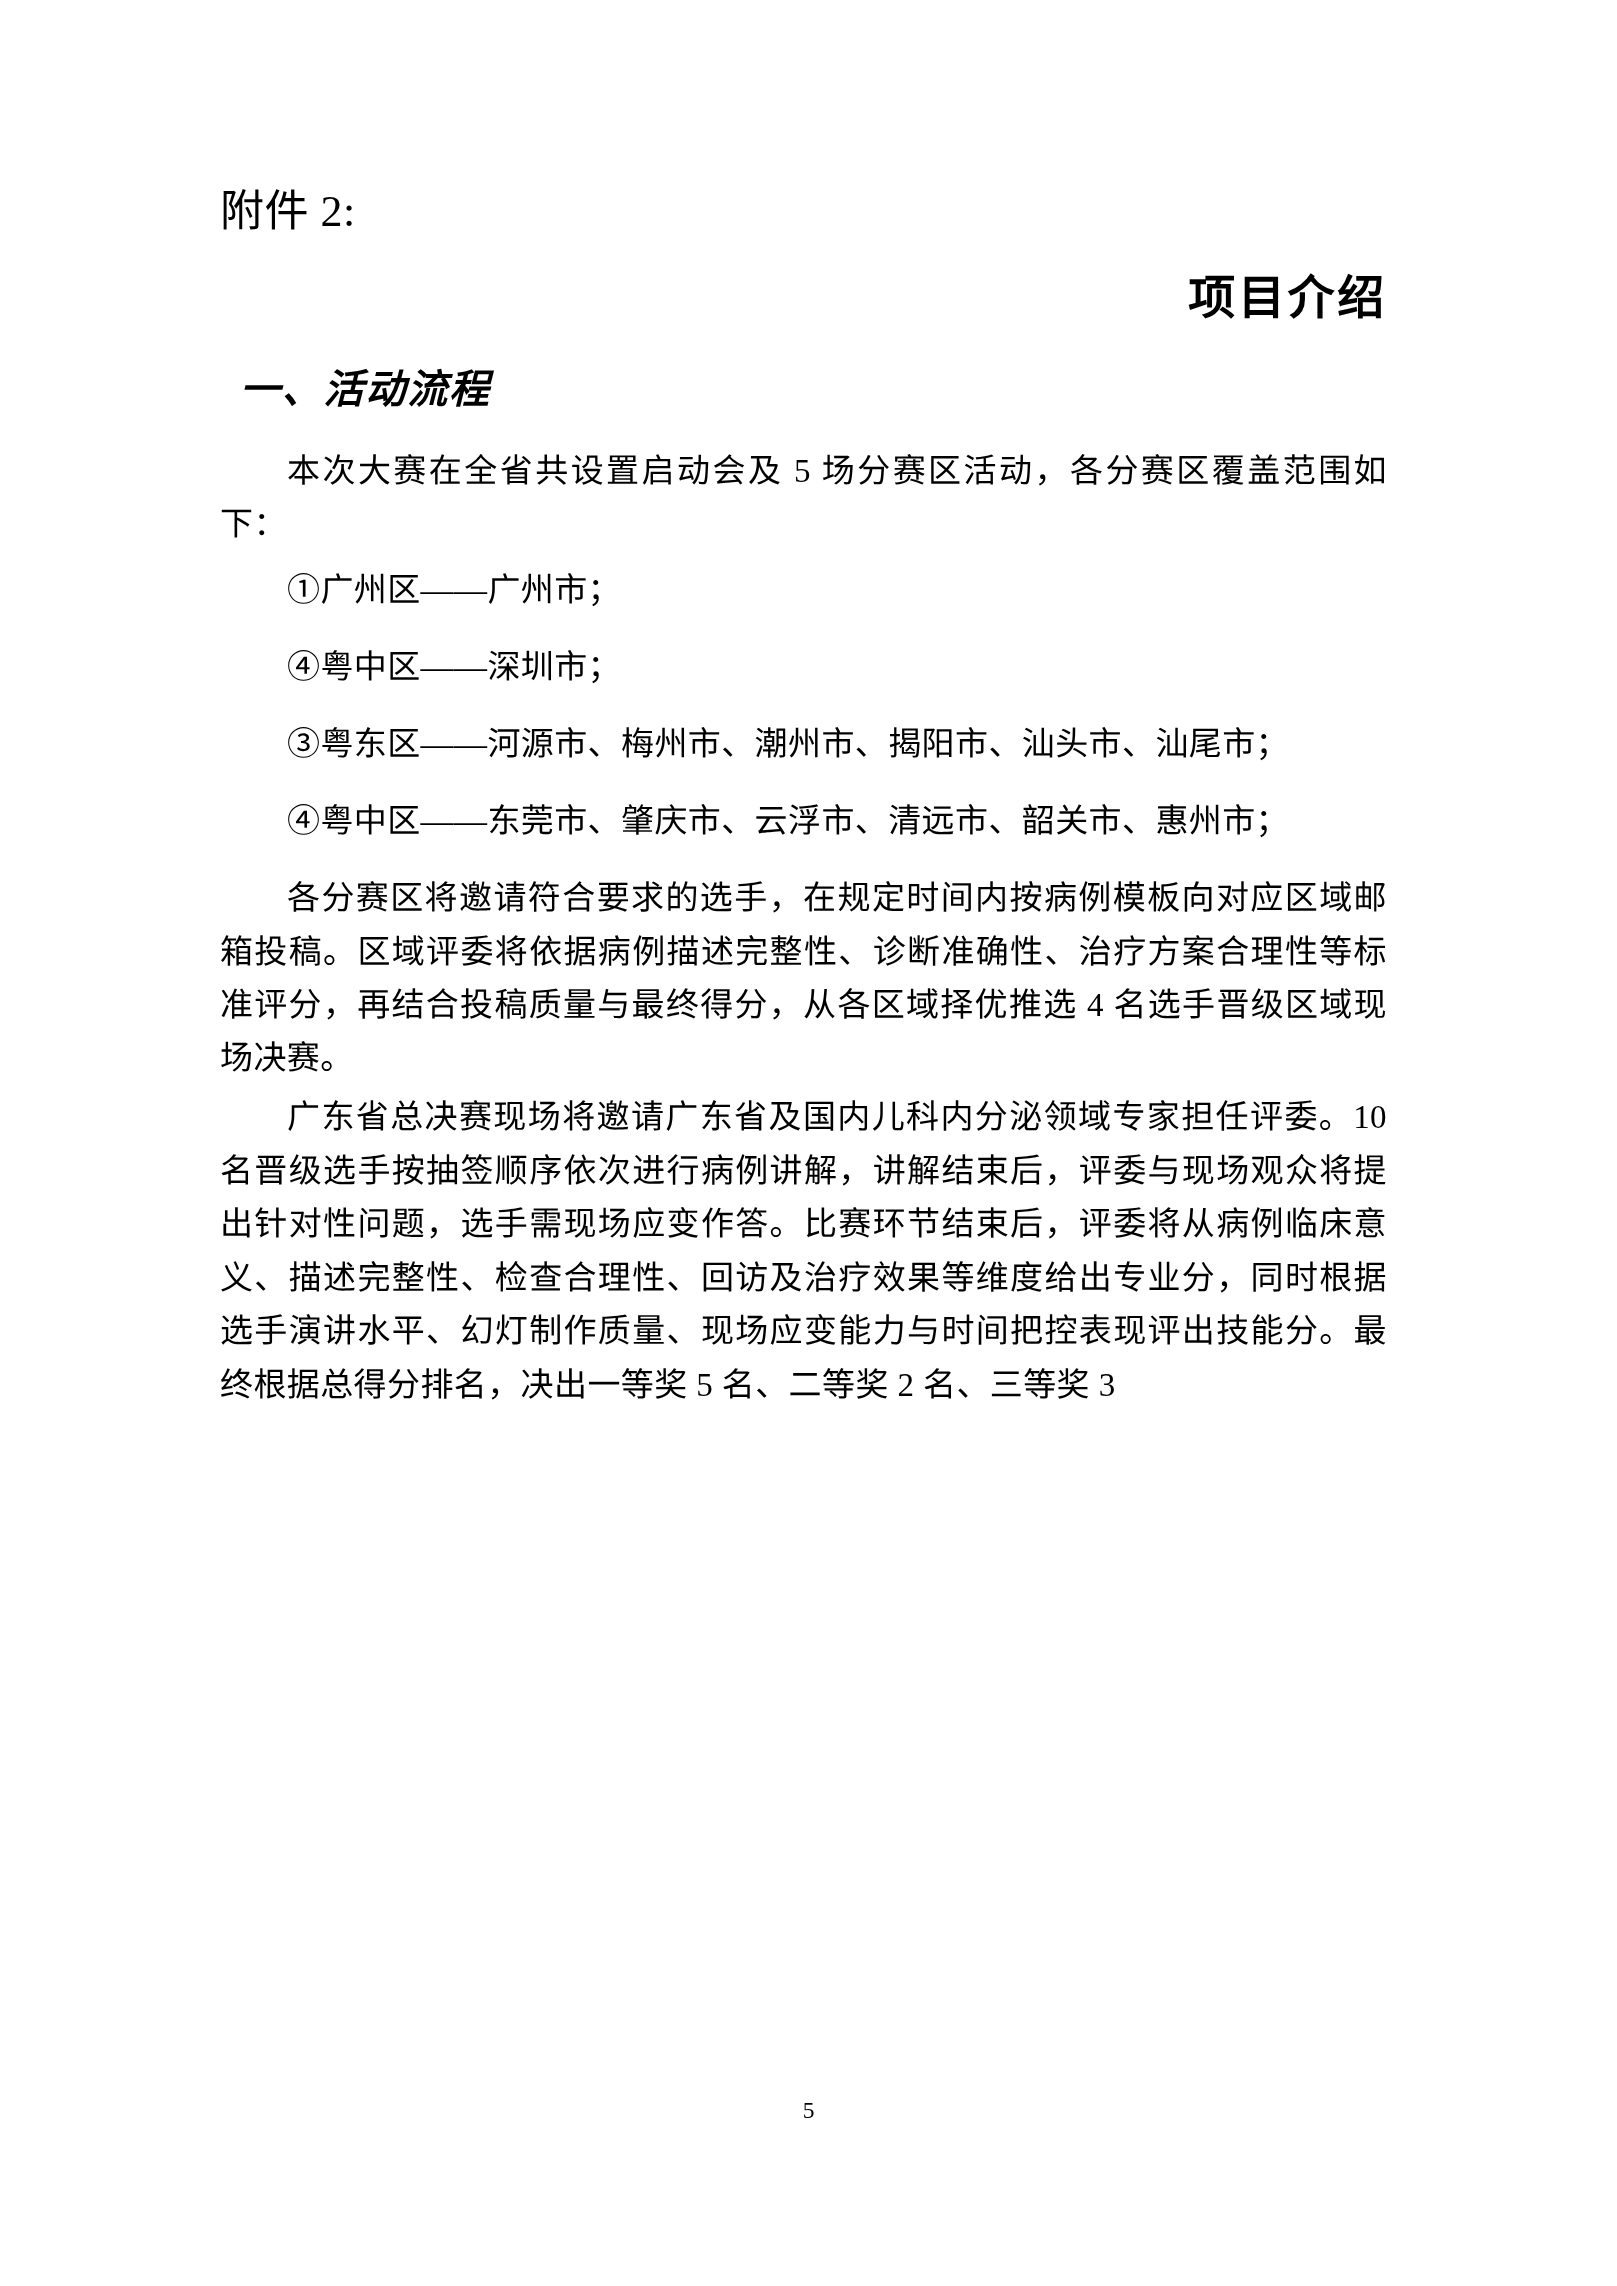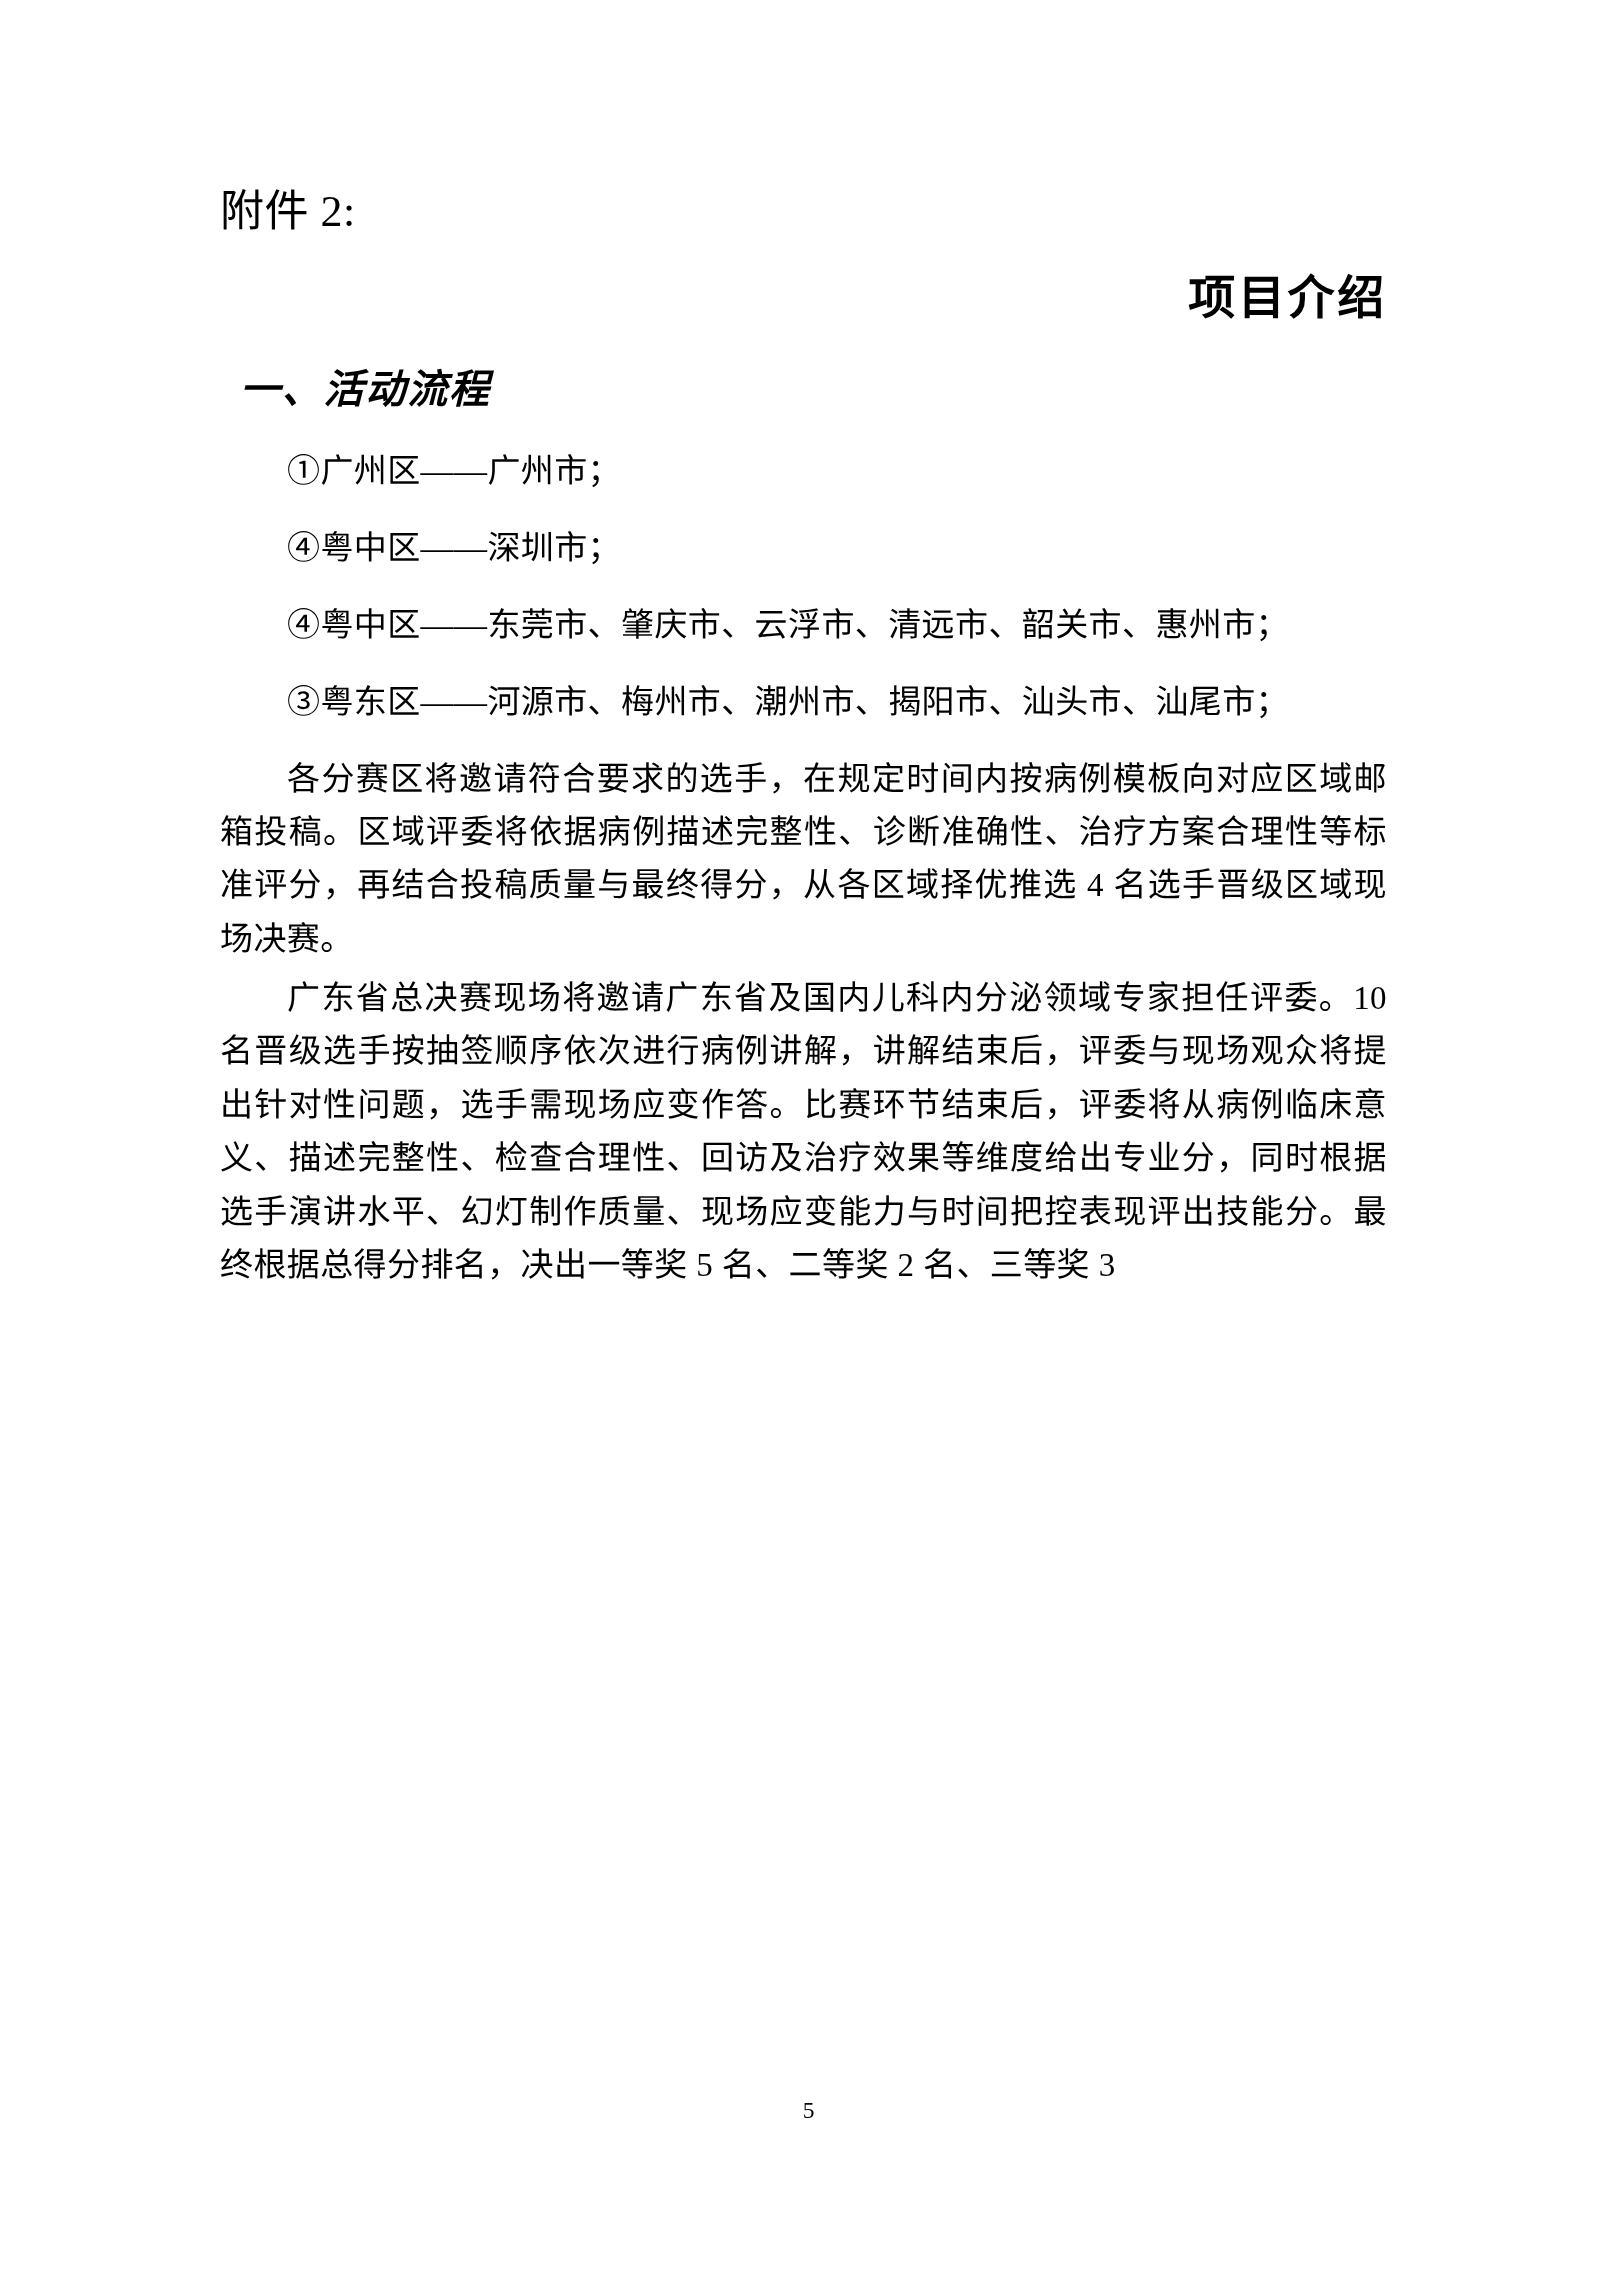--- a/index.html
+++ b/index.html
@@ -92,29 +92,30 @@
 <div class="page">
 
   <div class="content">
 
     <p class="attachment-label">附件 2:</p>
 
     <h1 class="doc-title">项目介绍</h1>
 
     <h2 class="section-heading">一、活动流程</h2>
 
+    <p class="para">本次大赛在全省共设置启动会及 5 场分赛区活动，各分赛区覆盖范围如下：</p>
 
     <div class="block-group">
       <p class="list-item">①广州区——广州市；</p>
 
       <p class="list-item">④粤中区——深圳市；</p>
 
+      <p class="list-item">③粤东区——河源市、梅州市、潮州市、揭阳市、汕头市、汕尾市；</p>
+
       <p class="list-item">④粤中区——东莞市、肇庆市、云浮市、清远市、韶关市、惠州市；</p>
-
-      <p class="list-item">③粤东区——河源市、梅州市、潮州市、揭阳市、汕头市、汕尾市；</p>
 
     </div>
 
     <p class="para tight">各分赛区将邀请符合要求的选手，在规定时间内按病例模板向对应区域邮箱投稿。区域评委将依据病例描述完整性、诊断准确性、治疗方案合理性等标准评分，再结合投稿质量与最终得分，从各区域择优推选 4 名选手晋级区域现场决赛。</p>
 
     <p class="para tight">广东省总决赛现场将邀请广东省及国内儿科内分泌领域专家担任评委。10 名晋级选手按抽签顺序依次进行病例讲解，讲解结束后，评委与现场观众将提出针对性问题，选手需现场应变作答。比赛环节结束后，评委将从病例临床意义、描述完整性、检查合理性、回访及治疗效果等维度给出专业分，同时根据选手演讲水平、幻灯制作质量、现场应变能力与时间把控表现评出技能分。最终根据总得分排名，决出一等奖 5 名、二等奖 2 名、三等奖 3</p>
 
   </div>
 
   <div class="page-number">5</div>

